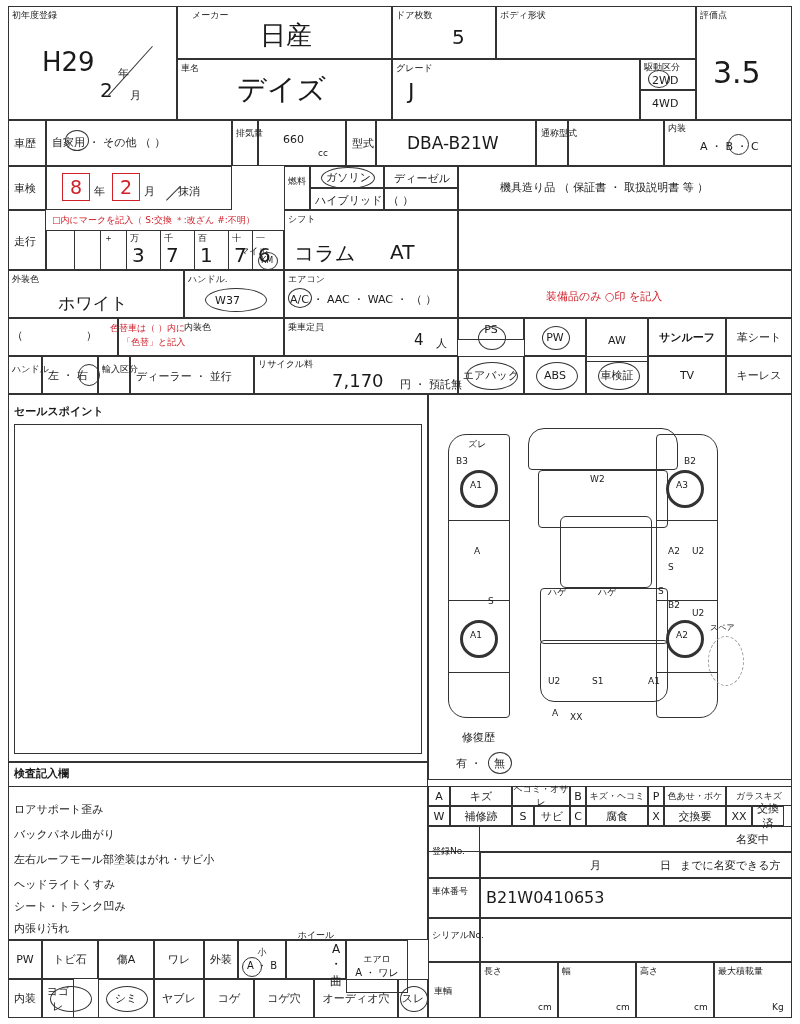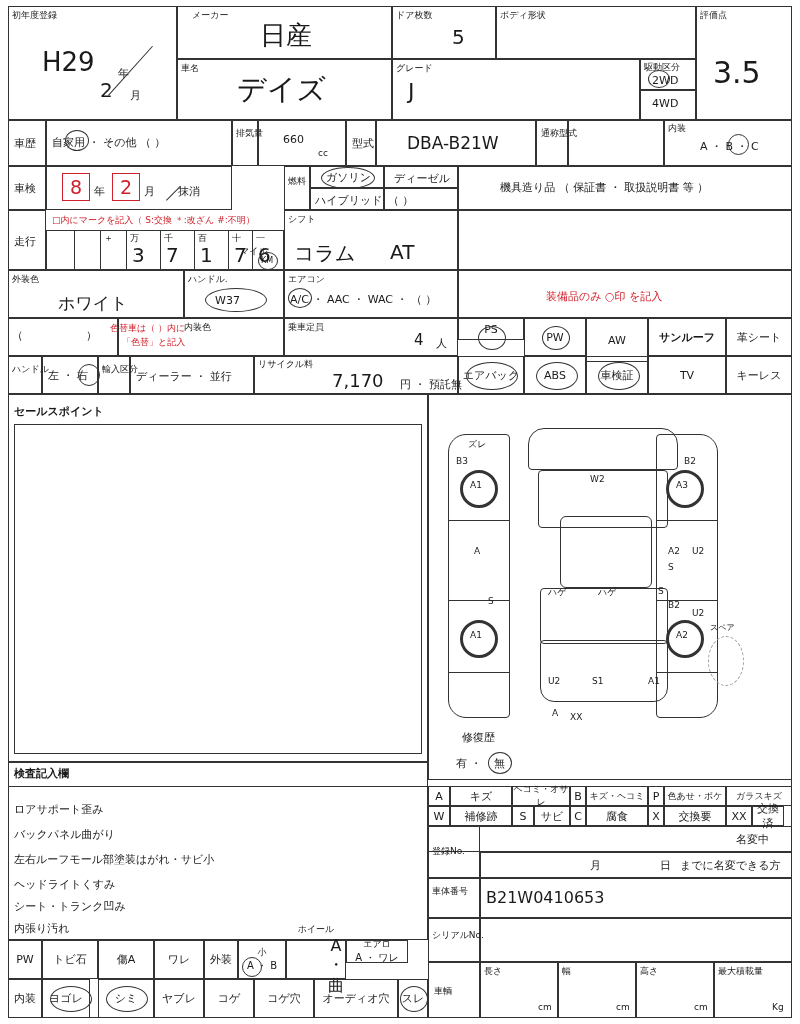--- a/index.html
+++ b/index.html
@@ -415,31 +415,31 @@
   <div class="cell" style="left:204px;top:940px;width:34px;height:39px;">
       <span>外装</span>
     </div>
   <div class="cell" style="left:238px;top:940px;width:48px;height:39px;flex-direction:column;">
     <span style="font-size:9px;">小</span>
     <span style="font-size:10px;">A ・ B</span>
   </div>
   <div class="circle" style="left:242px;top:957px;width:18px;height:18px;"></div>
   <div class="cell" style="left:286px;top:940px;width:60px;height:39px;flex-direction:column;">
     <span style="font-size:9px;">ホイール</span>
-    <span style="font-size:16px;margin-left:40px;">A ・ 曲</span>
+    <span style="font-size:12px;margin-left:40px;">A ・ 曲</span>
   </div>
-  <div class="cell" style="left:346px;top:940px;width:62px;height:23px;flex-direction:column;">
+  <div class="cell" style="left:346px;top:940px;width:62px;height:53px;flex-direction:column;">
     <span style="font-size:9px;">エアロ</span>
     <span style="font-size:10px;">A ・ ワレ</span>
   </div>
 
   <div class="cell" style="left:8px;top:979px;width:34px;height:39px;">
       <span>内装</span>
     </div>
-  <div class="cell" style="left:42px;top:979px;width:48px;height:39px;">
+  <div class="cell" style="left:42px;top:979px;width:32px;height:39px;">
       <span>ヨゴレ</span>
     </div>
   <div class="ellipse" style="left:50px;top:986px;width:40px;height:24px;"></div>
   <div class="cell" style="left:98px;top:979px;width:56px;height:39px;">
       <span>シミ</span>
     </div>
   <div class="ellipse" style="left:106px;top:986px;width:40px;height:24px;"></div>
   <div class="cell" style="left:154px;top:979px;width:50px;height:39px;">
       <span>ヤブレ</span>
     </div>

